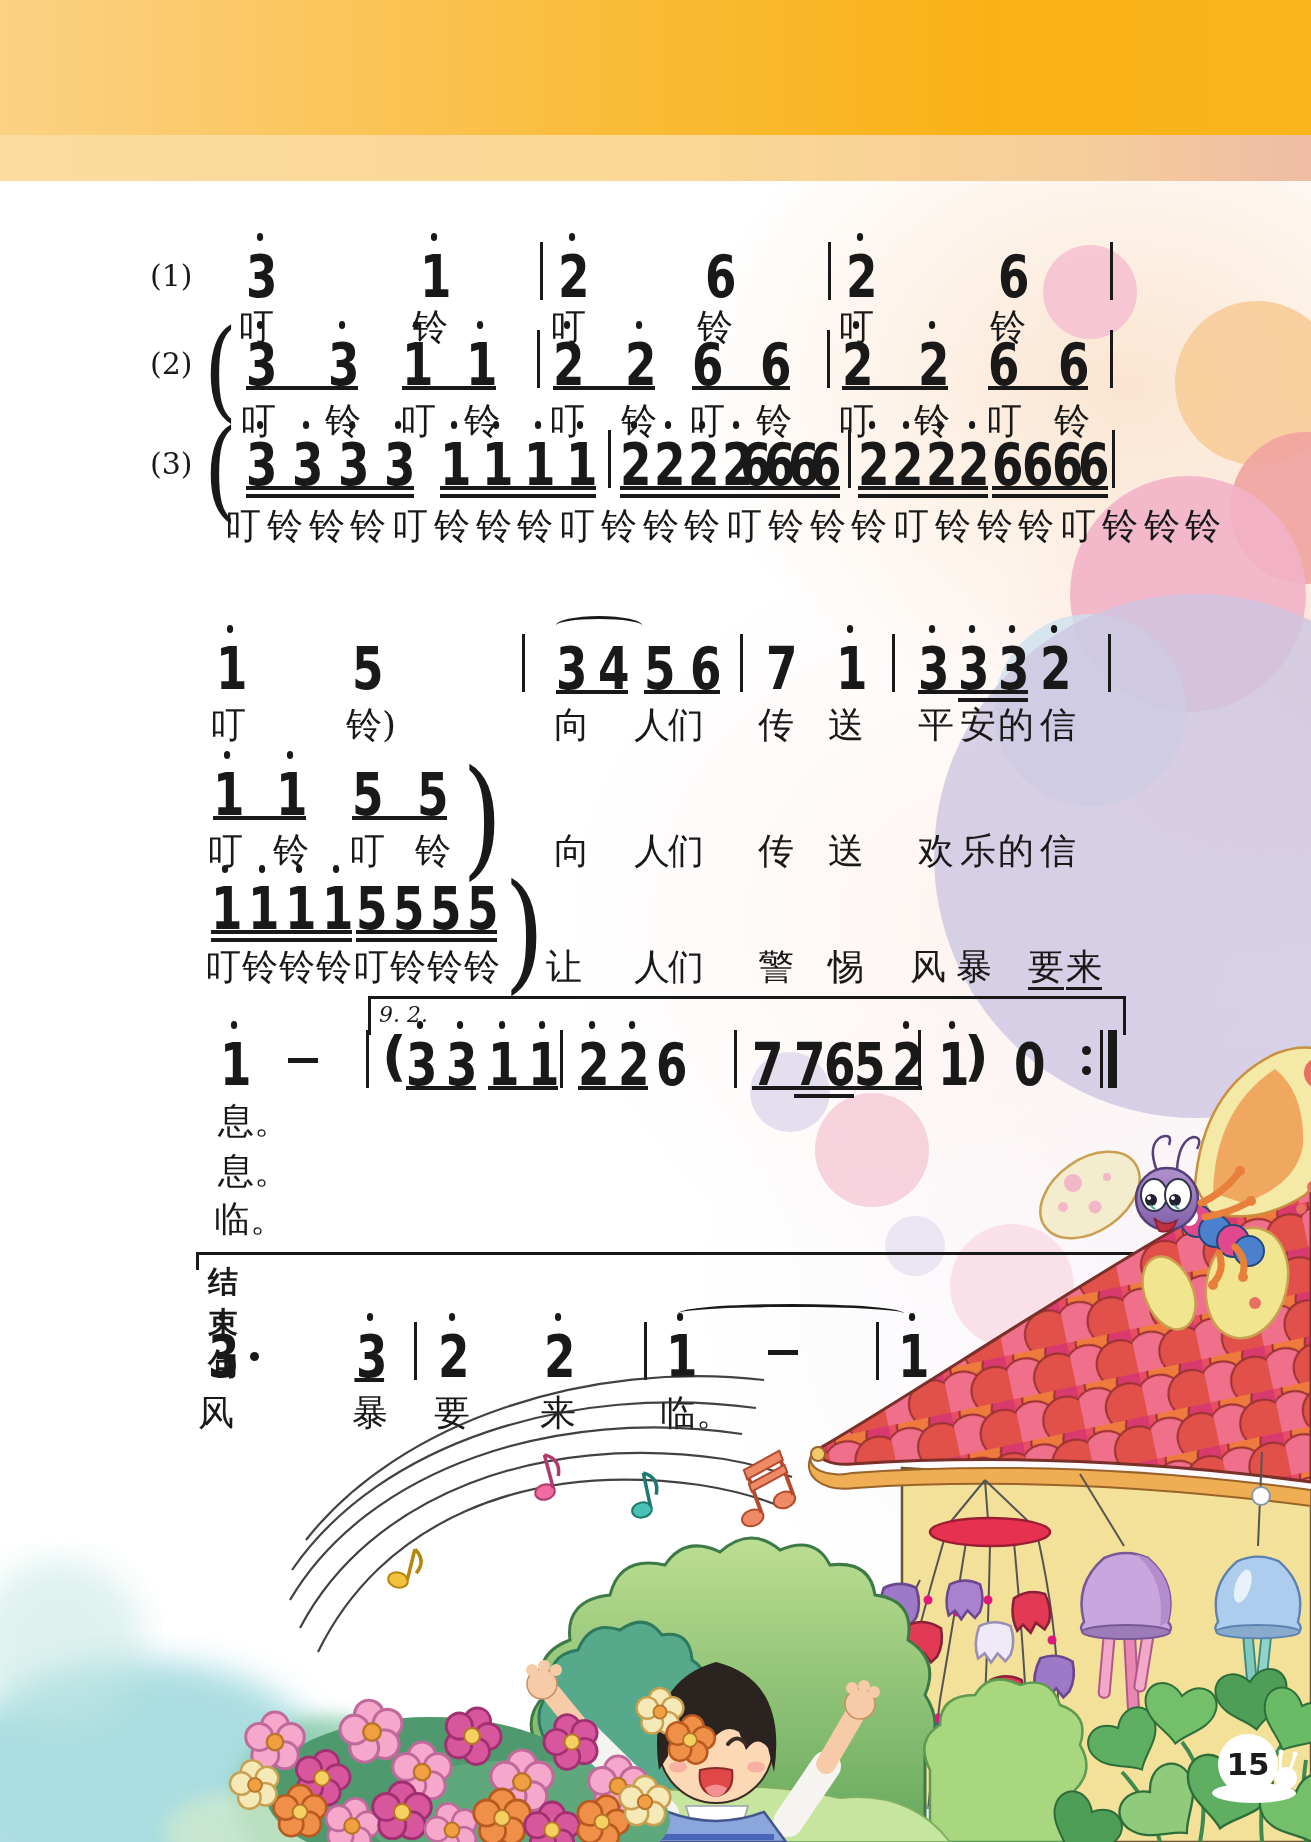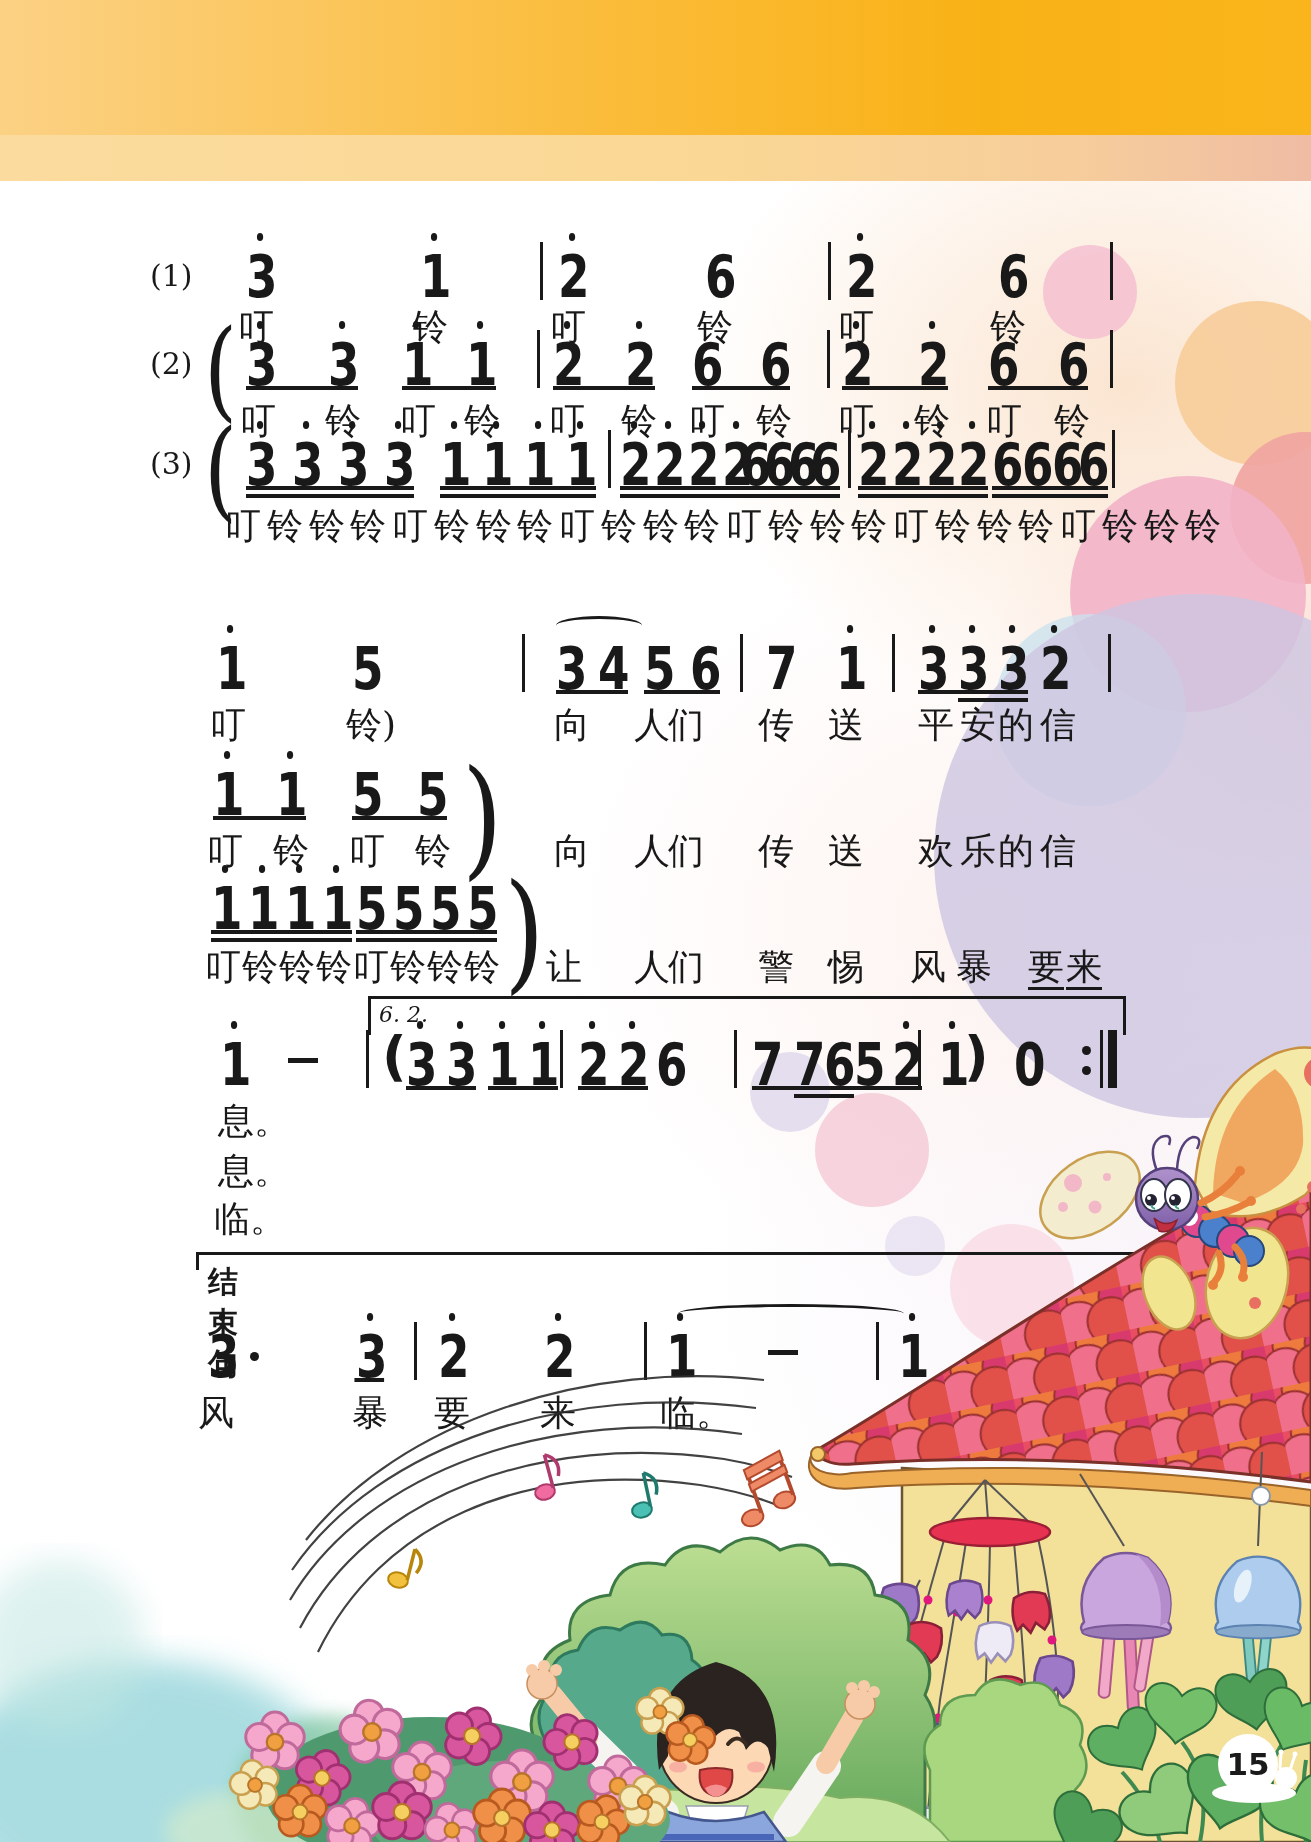--- a/index.html
+++ b/index.html
@@ -306,21 +306,21 @@
         <div class="lyr" style="left: 668px; top: 946px;">们</div>
         <div class="lyr" style="left: 758px; top: 946px;">警</div>
         <div class="lyr" style="left: 828px; top: 946px;">惕</div>
         <div class="lyr" style="left: 910px; top: 946px;">风</div>
         <div class="lyr" style="left: 956px; top: 946px;">暴</div>
         <div class="lyr u" style="left: 1028px; top: 946px;">要</div>
         <div class="lyr u" style="left: 1066px; top: 946px;">来</div>
       </div>
       <div class="sl">
         <div class="volta" style="left: 368px; top: 996px; width: 752px;">
-          <span class="vlabel">6. 2.</span>
+          <span class="vlabel">9. 2.</span>
         </div>
         <div class="note" style="left: 220px; top: 1036px;">1<i class="octdot"></i></div>
         <div class="dash" style="left: 288px; top: 1058px;"></div>
         <div class="bar" style="left: 366px; top: 1030px;"></div>
         <div class="sparen" style="left: 382px; top: 1030px;">(</div>
         <div class="grp" style="left: 406px; top: 1036px; width: 70px;">
           <div class="note" style="left: 0px; top: 0px;">3<i class="octdot"></i></div>
           <div class="note" style="left: 40px; top: 0px;">3<i class="octdot"></i></div>
           <div class="ul" style="top: 50px; width: 70px;"></div>
         </div>

